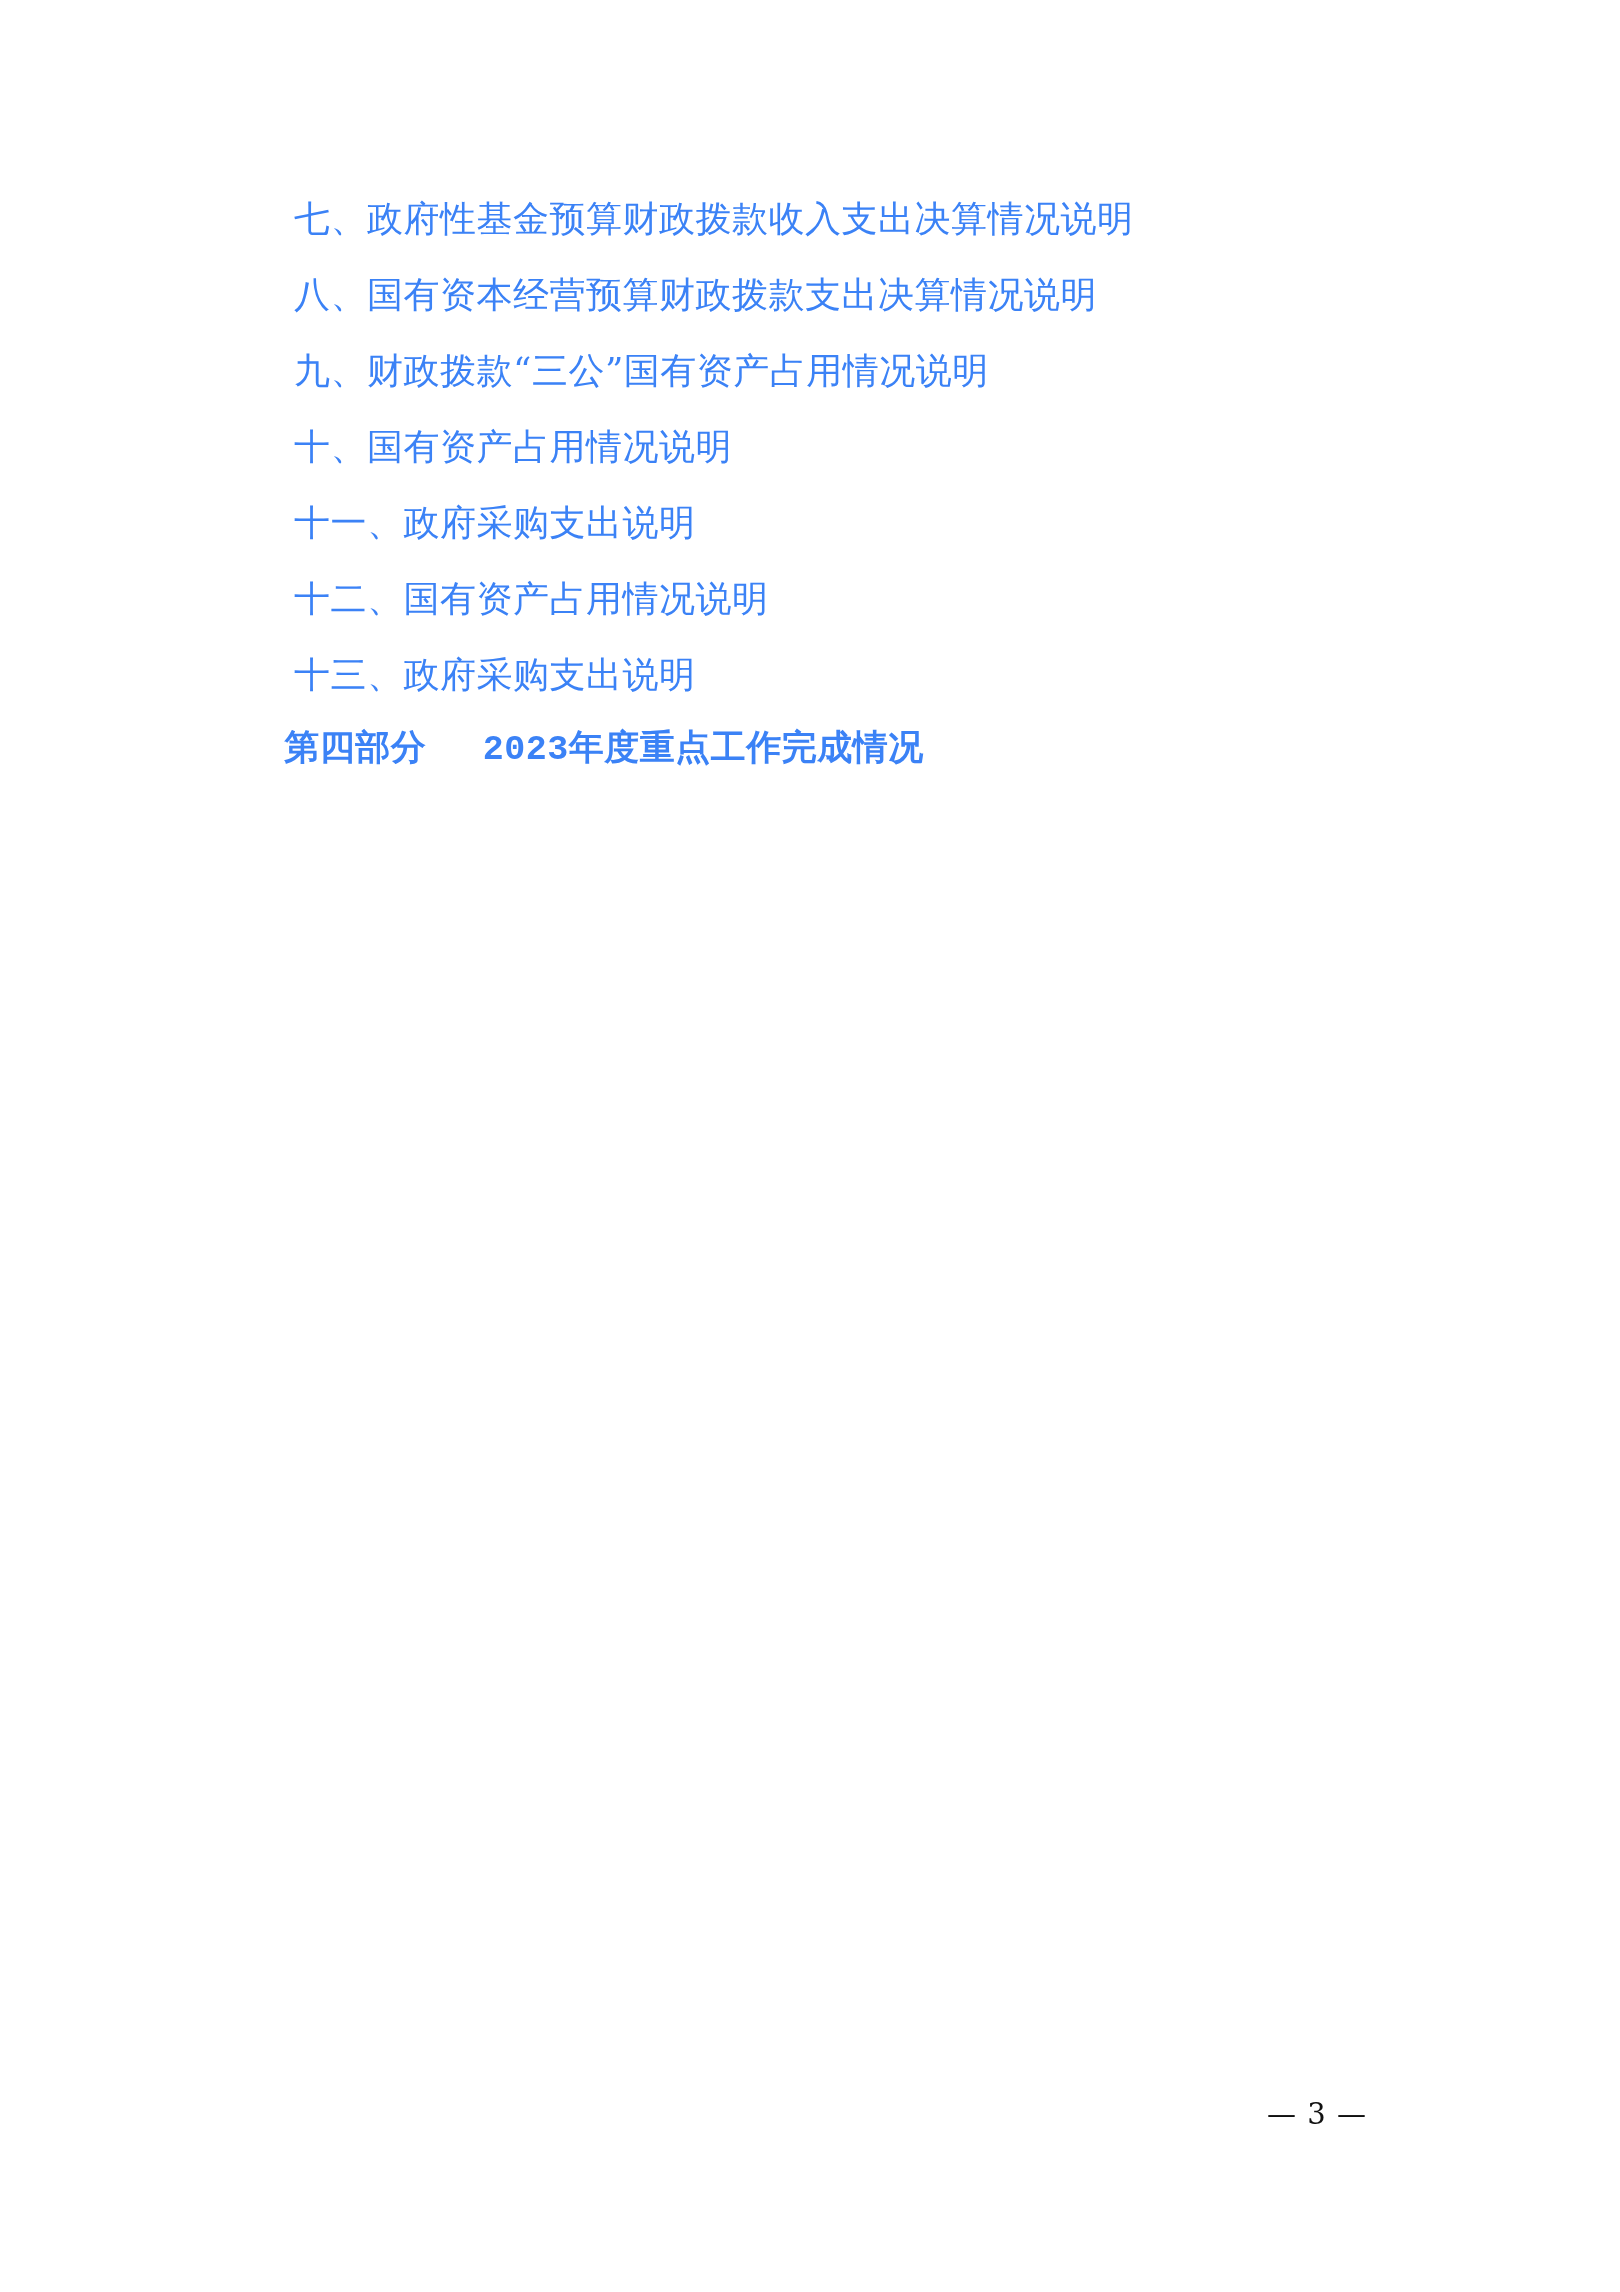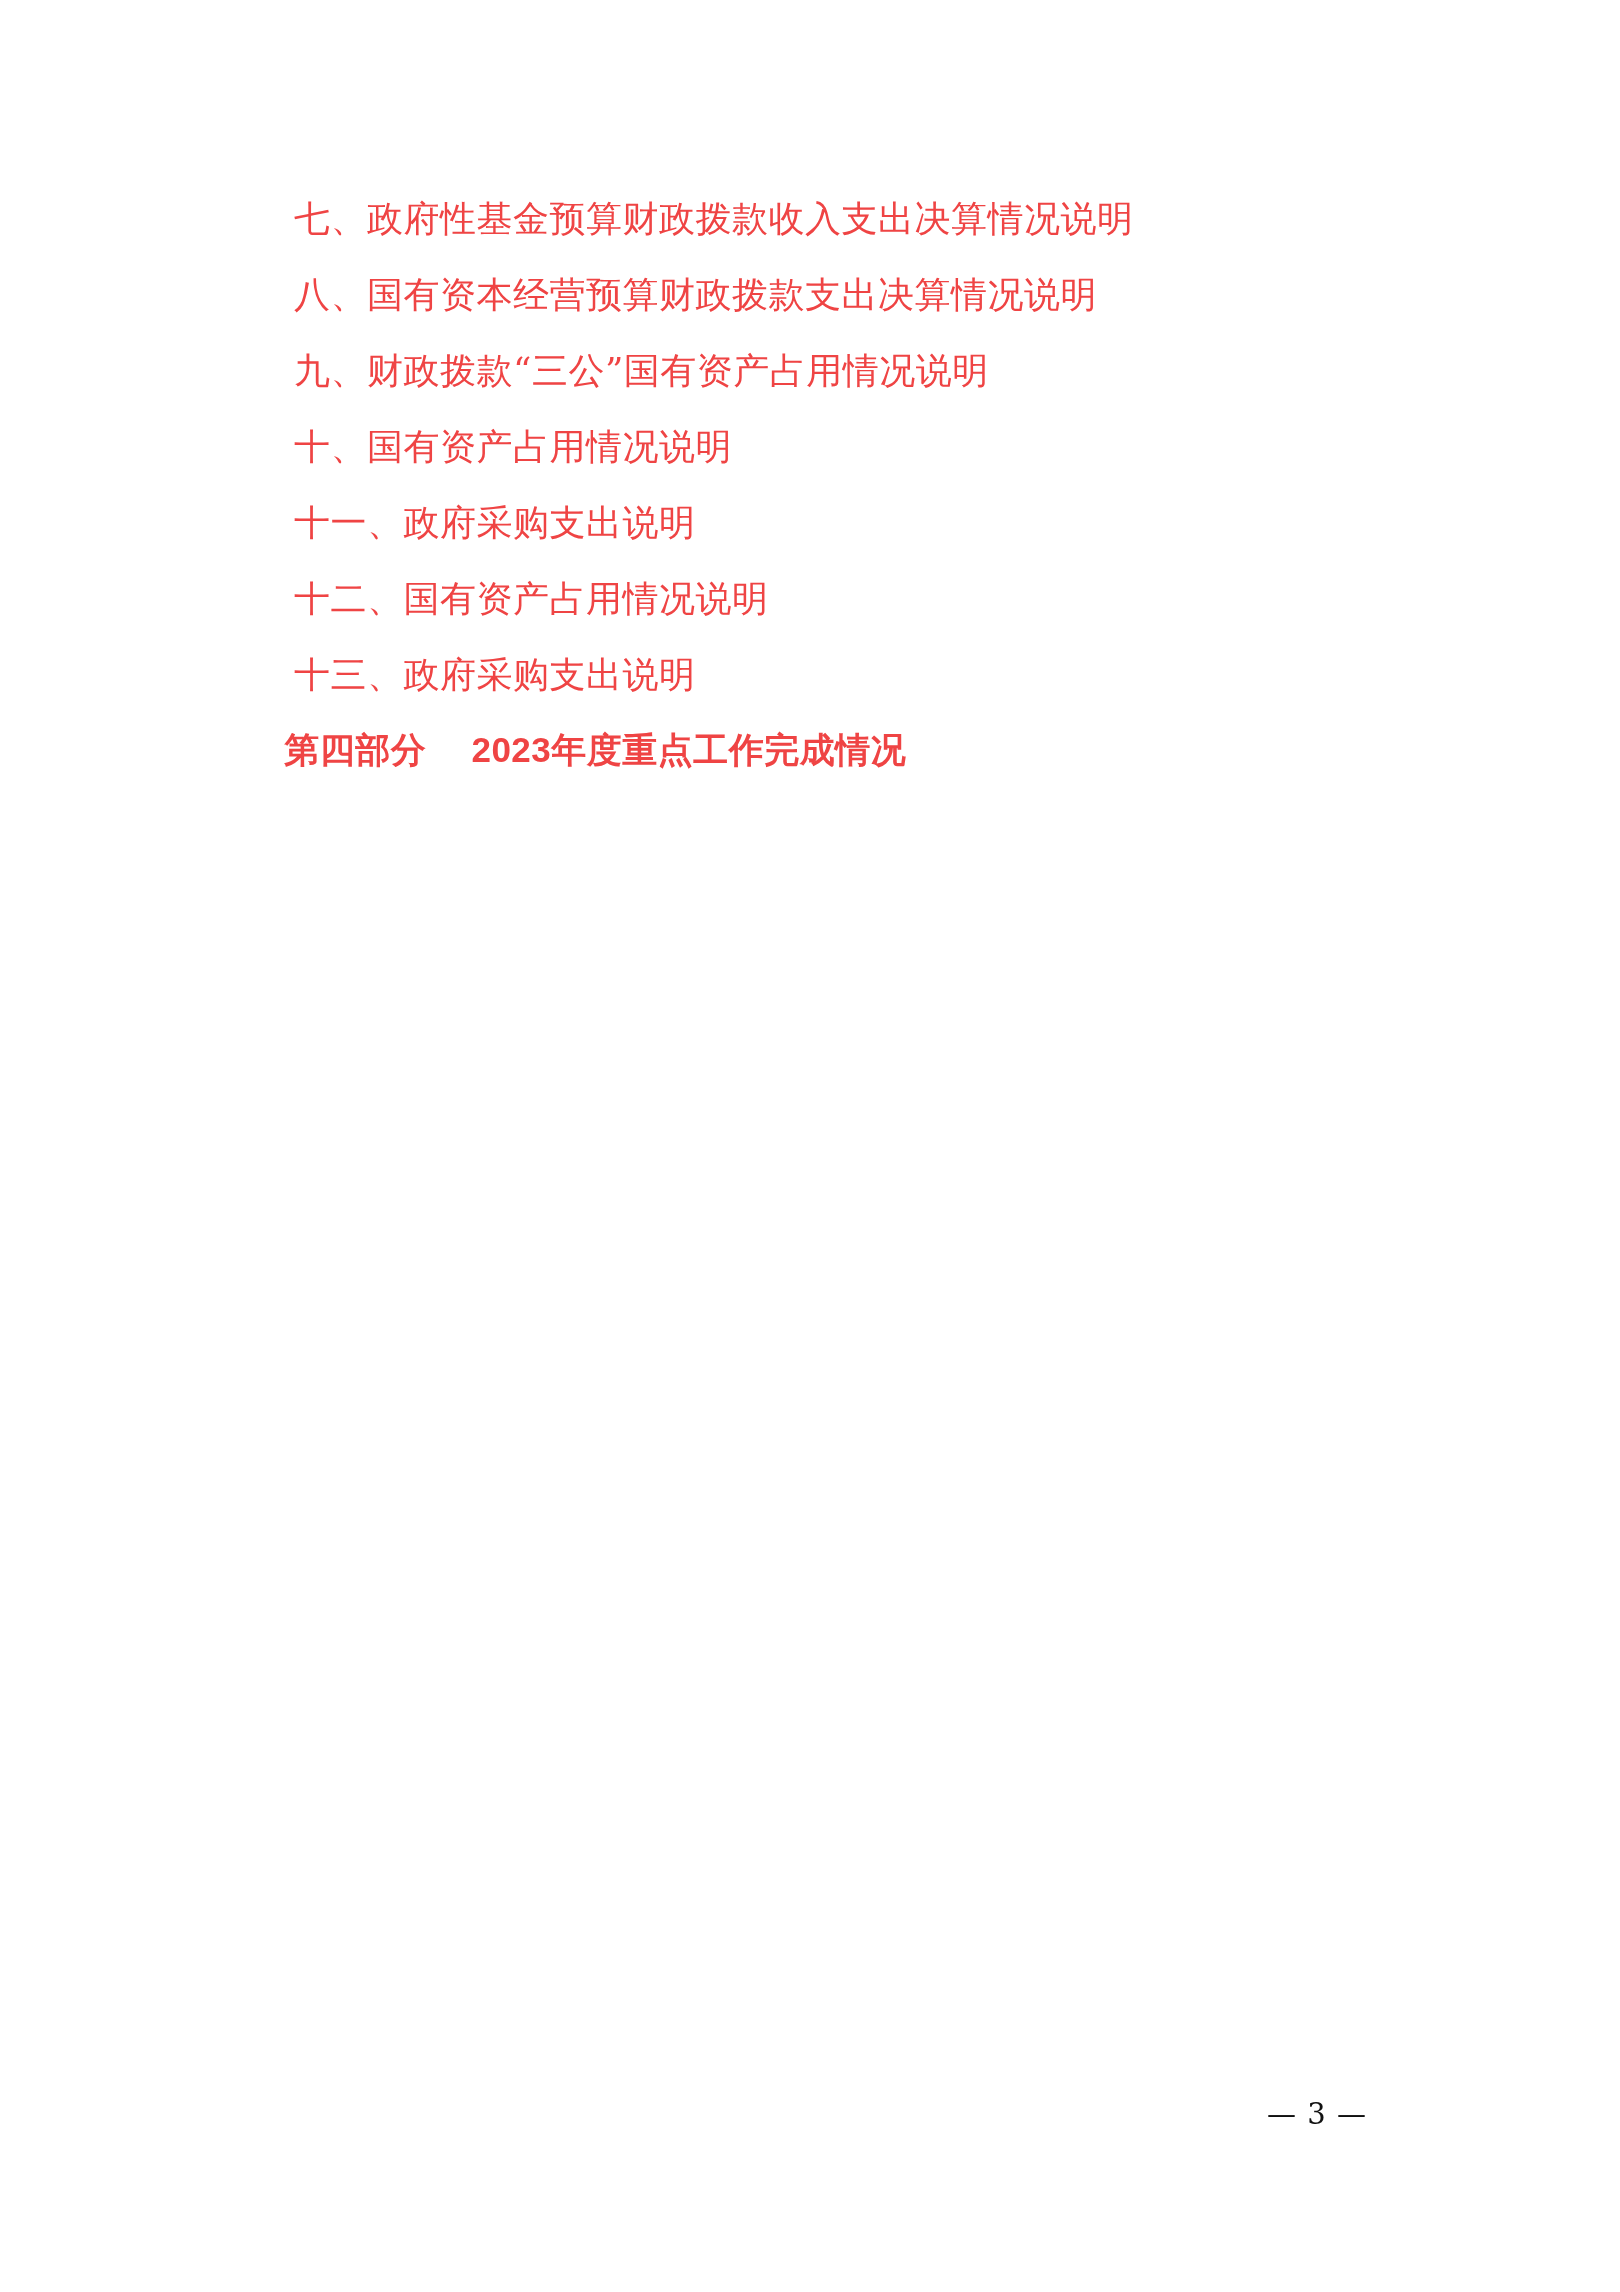--- a/index.html
+++ b/index.html
@@ -15,34 +15,34 @@
     overflow: hidden;
     font-family: "DejaVu Serif", serif;
   }
   .content {
     position: absolute;
     left: 294px;
     top: 181px;
     width: 1059px;
   }
   .toc-line {
-    color: #ef4444;
+    color: #3b82f6;
     white-space: nowrap;
   }
   
   .toc-line.serif {
     font-family: "DejaVu Serif", "Liberation Serif", serif;
     font-size: 36px;
     line-height: 76px;
     letter-spacing: 0.5px;
     font-weight: 400;
   }
   
   .toc-line.sans-bold {
-    font-family: Liberation Sans, sans-serif;
+    font-family: Liberation Mono, monospace;
     font-size: 35px;
     line-height: 74px;
     font-weight: 700;
     letter-spacing: 0.5px;
     margin-left: -9.8px;
   }
   .toc-line.sans-bold .part-label {
     display: inline-block;
   }
   .toc-line.sans-bold .part-title {

